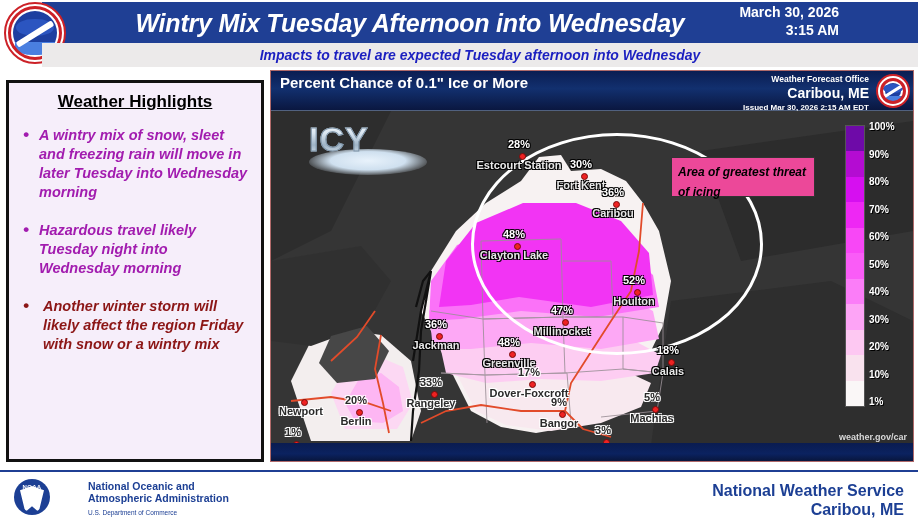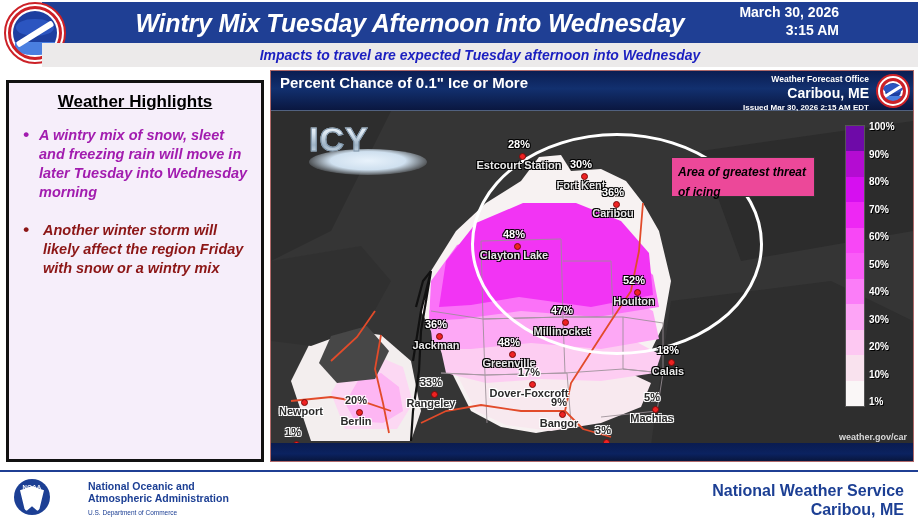--- a/index.html
+++ b/index.html
@@ -138,20 +138,21 @@
     <div>March 30, 2026</div>
     <div>3:15 AM</div>
   </div>
   <div class="hdr-sub-bar"></div>
   <div class="hdr-sub">Impacts to travel are expected Tuesday afternoon into Wednesday</div>
 
   <div class="hl-panel">
     <div class="hl-title">Weather Highlights</div>
     <ul class="hl-list">
       <li>A wintry mix of snow, sleet and freezing rain will move in later Tuesday into Wednesday morning</li>
+      <li>Hazardous travel likely Tuesday night into Wednesday morning</li>
       <li class="red">Another winter storm will likely affect the region Friday with snow or a wintry mix</li>
     </ul>
   </div>
 
   <div class="map">
 
     <div class="map-hdr">
       <div class="map-hdr-title">Percent Chance of 0.1" Ice or More</div>
       <div class="map-hdr-right">
         <div class="mh-wfo">Weather Forecast Office</div>

